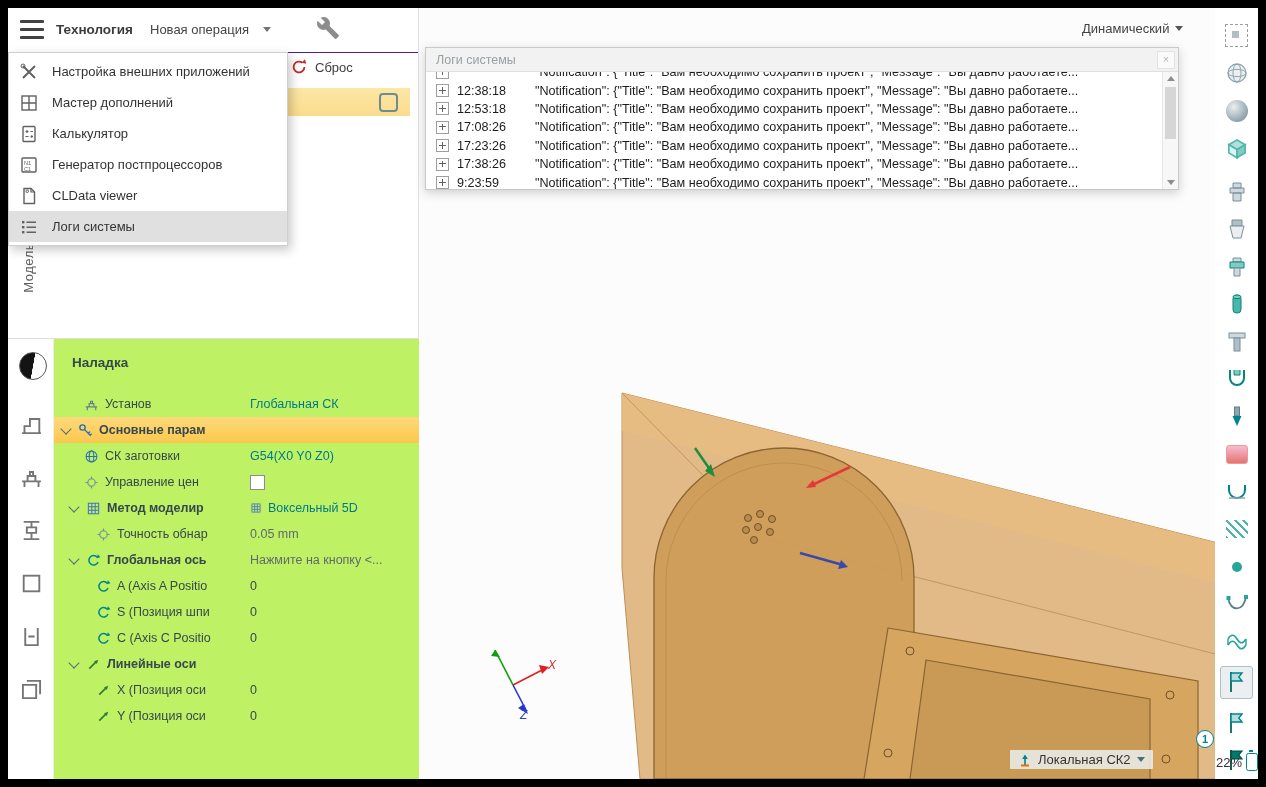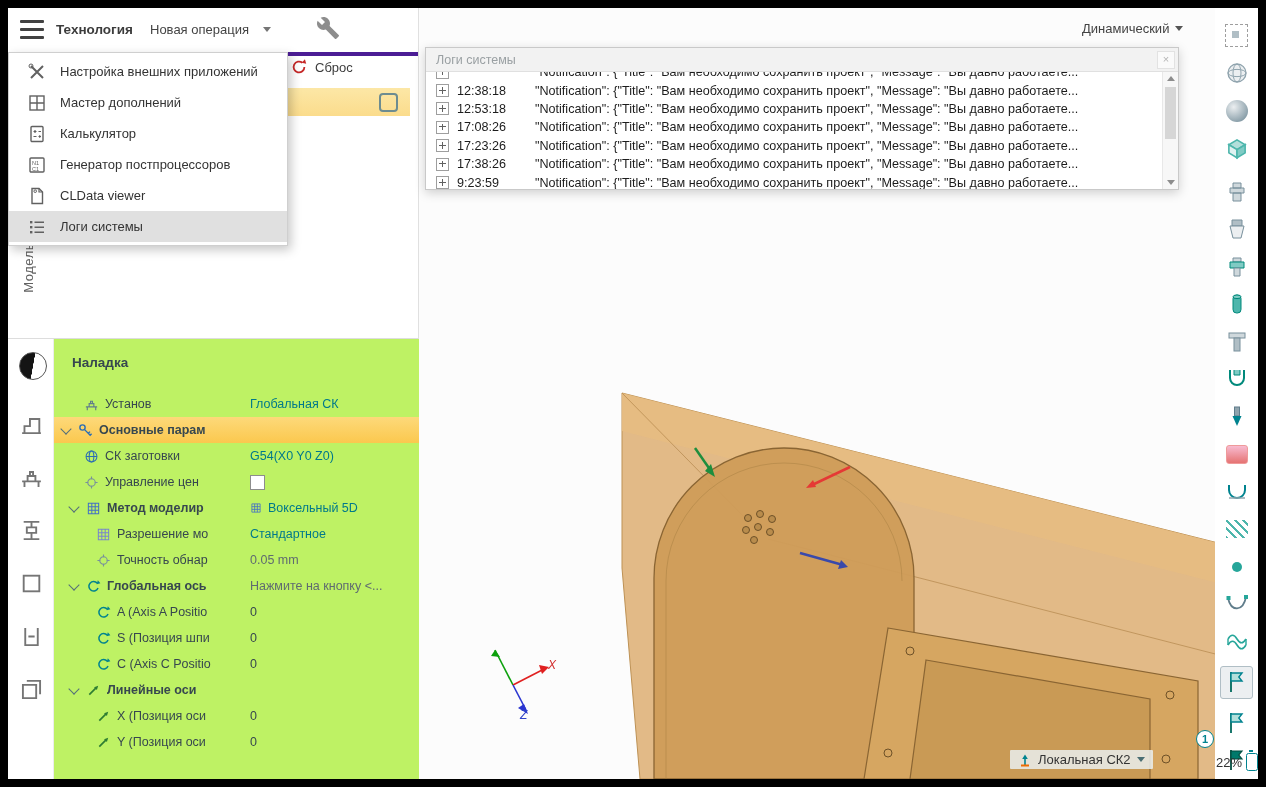--- a/index.html
+++ b/index.html
@@ -2,21 +2,21 @@
 <html><head>
 <meta charset="utf-8">
 <style>
   html,body{margin:0;padding:0;background:#222;}
   .screen{position:relative;width:1266px;height:787px;background:#000;overflow:hidden;}
   .content{position:absolute;left:8px;top:8px;width:1250px;height:771px;background:#fcfcfc;
            font-family:"Liberation Sans",sans-serif;overflow:hidden;}
 
   
   .leftcol{position:absolute;left:0;top:0;width:410px;height:100%;background:#fff;border-right:1px solid #e0e0e0;}
-  .topbar{position:absolute;left:0;top:0;width:410px;height:44px;background:#fff;border-bottom:4px solid #4c1d95;z-index:6;}
+  .topbar{position:absolute;left:0;top:0;width:410px;height:44px;background:#fff;border-bottom:1px solid #4c1d95;z-index:6;}
   .hamb{position:absolute;left:12px;top:12px;width:24px;height:19px;cursor:pointer;}
   .hamb div{height:3px;background:#424242;margin-bottom:5px;border-radius:1px;}
   .menu-title{position:absolute;left:48px;top:14px;font-size:13.5px;font-weight:bold;color:#3c3c3c;}
   .newop{position:absolute;left:142px;top:14px;display:flex;align-items:center;gap:14px;font-size:13px;color:#444;}
   .caret{display:inline-block;width:0;height:0;border-left:4.5px solid transparent;border-right:4.5px solid transparent;border-top:5px solid #757575;}
   .wrenchbtn{position:absolute;left:308px;top:8px;width:24px;height:24px;}
 
   .resetbtn{position:absolute;left:282px;top:50px;display:flex;align-items:center;gap:7px;font-size:13px;color:#3c3c3c;z-index:5;}
   .oprow{position:absolute;left:0;top:80px;width:402px;height:28px;background:linear-gradient(#fce7a6,#fbdc8c);z-index:4;}
   .opicon{position:absolute;right:12px;top:5px;width:15px;height:15px;border:2px solid #6d8c90;border-radius:4px;}
@@ -42,21 +42,21 @@
   .pvalue{position:absolute;left:196px;right:4px;display:flex;align-items:center;gap:4px;
           white-space:nowrap;overflow:hidden;color:#37474f;}
   .teal{color:#00798a;}
   .grayv{color:#5f6b70;}
   .ysel{background:linear-gradient(#fdd97a,#fbc84e);}
   .cb{width:13px;height:13px;border:1px solid #8d8d8d;background:#fff;}
 
   
   .dropdown{position:absolute;left:0;top:44px;width:278px;background:#fff;border:1px solid #cfcfcf;
             box-shadow:3px 4px 10px rgba(0,0,0,.22);z-index:30;padding:3px 0;}
-  .mitem{height:31px;display:flex;align-items:center;font-size:13px;color:#333;cursor:pointer;padding-left:8px;}
+  .mitem{height:31px;display:flex;align-items:center;font-size:13px;color:#333;cursor:pointer;}
   .mitem.sel{background:#e0e0e0;}
   .micon{width:20px;height:20px;margin:0 13px 0 10px;flex:none;}
 
   
   .logs{position:absolute;left:417px;top:39px;width:752px;height:141px;background:#fff;border:1px solid #c9c9c9;
         box-shadow:0 3px 10px rgba(0,0,0,.18);z-index:40;}
   .lhead{height:23px;background:#f2f2f2;border-bottom:1px solid #e0e0e0;display:flex;align-items:center;
          padding:0 10px;font-size:12.5px;color:#9aa0a3;}
   .lclose{position:absolute;right:3px;top:3px;width:16px;height:16px;background:#fafafa;border:1px solid #e2e2e2;
           color:#b5b5b5;font-size:11px;line-height:14px;text-align:center;}
@@ -401,27 +401,20 @@
               </svg>
             <span class="plabel b">Метод моделир</span>
             <span class="pvalue teal">
               <svg class="mi sm" style="color:#4472c4">
                   <use href="#s-grid"></use>
                 </svg>
               <span>Воксельный 5D</span>
             </span>
           </div>
 
-          <div class="prow c2">
-            <svg class="mi" style="color:#7986cb">
-                <use href="#s-grid"></use>
-              </svg>
-            <span class="plabel">Разрешение мо</span>
-            <span class="pvalue teal">Стандартное</span>
-          </div>
 
           <div class="prow c2">
             <svg class="mi" style="color:#78909c">
                 <use href="#s-cross"></use>
               </svg>
             <span class="plabel">Точность обнар</span>
             <span class="pvalue grayv">0.05 mm</span>
           </div>
 
           <div class="prow g1">

